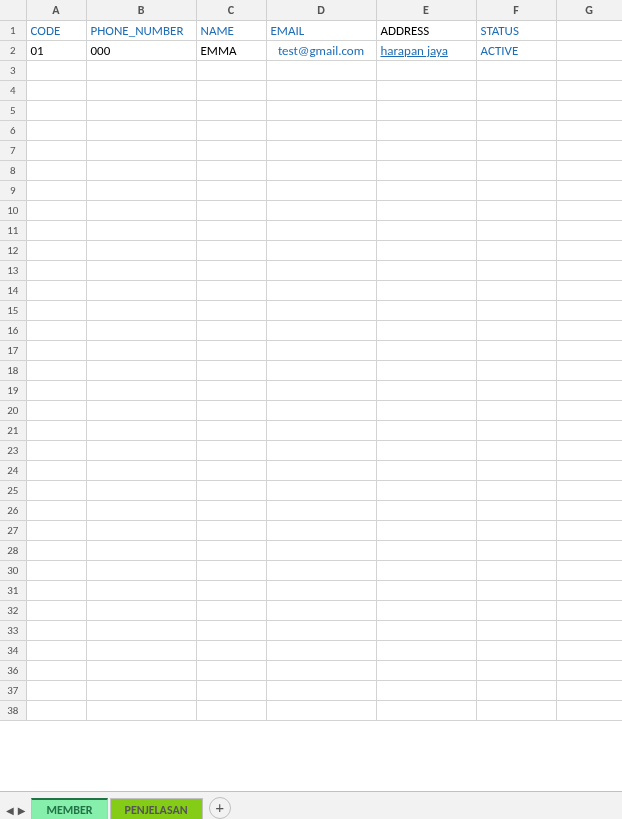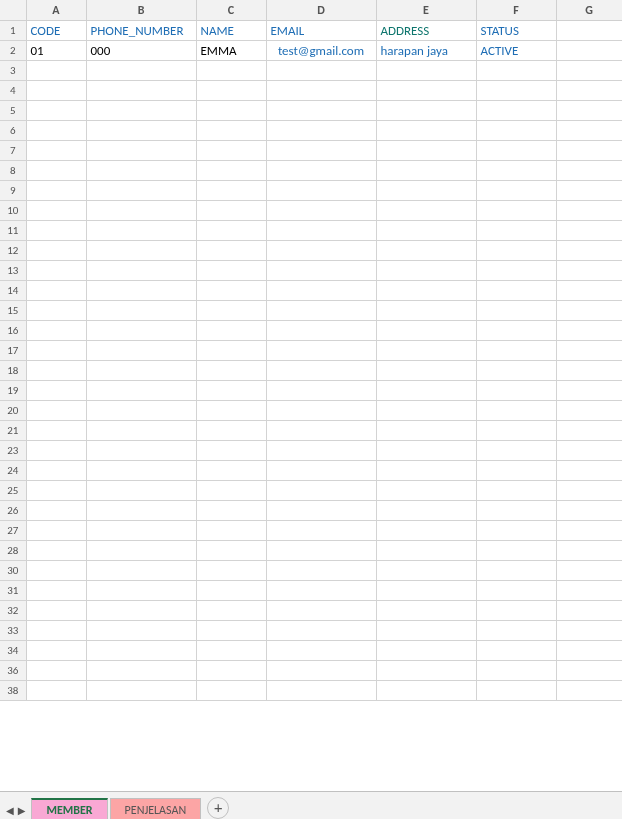--- a/index.html
+++ b/index.html
@@ -92,29 +92,30 @@
     .tab {
       display: flex;
       align-items: center;
       justify-content: center;
       height: 22px;
       padding: 0 14px;
       font-size: 12px;
       border: 1px solid #c0c0c0;
       border-bottom: none;
       cursor: pointer;
-      background: #fca5a5;
+      background: #84cc16;
       color: #555;
       margin-right: 2px;
       position: relative;
       top: 1px;
+      font-weight: bold;
     }
 
     .tab.active {
-      background: #f9a8d4;
+      background: #86efac;
       color: #217346;
       font-weight: bold;
       border-bottom: 1px solid #fff;
       border-top: 2px solid #217346;
     }
 
     .tab-add-btn {
       display: flex;
       align-items: center;
       justify-content: center;
@@ -171,31 +172,31 @@
           <th class="col-header">G</th>
         </tr>
       </thead>
       <tbody id="table-body">
       <tr>
             <td class="row-num-cell">1</td>
             <td class="data-cell" style="color: rgb(31, 110, 181);">CODE</td>
             <td class="data-cell" style="color: rgb(31, 110, 181);">PHONE_NUMBER</td>
             <td class="data-cell" style="color: rgb(31, 110, 181);">NAME</td>
             <td class="data-cell" style="color: rgb(31, 110, 181); margin-left: 32px;">EMAIL</td>
-            <td class="data-cell" style="color: #0f766e;">ADDRESS</td>
+            <td class="data-cell" style="color: #000000;">ADDRESS</td>
             <td class="data-cell" style="color: rgb(31, 110, 181); margin-top: 48px;">STATUS</td>
             <td class="data-cell"></td>
           </tr>
           <tr>
             <td class="row-num-cell">2</td>
             <td class="data-cell">01</td>
             <td class="data-cell">000</td>
             <td class="data-cell">EMMA</td>
             <td class="data-cell" style="color: rgb(31, 110, 181); text-align: center;">test@gmail.com</td>
-            <td class="data-cell" style="color: rgb(31, 110, 181);">harapan jaya</td>
+            <td class="data-cell" style="color: rgb(31, 110, 181); text-decoration: underline;">harapan jaya</td>
             <td class="data-cell" style="color: rgb(31, 110, 181);">ACTIVE</td>
             <td class="data-cell"></td>
           </tr>
           <tr>
             <td class="row-num-cell">3</td>
             <td class="data-cell"></td>
             <td class="data-cell"></td>
             <td class="data-cell"></td>
             <td class="data-cell"></td>
             <td class="data-cell"></td>
@@ -487,20 +488,30 @@
             <td class="data-cell"></td>
             <td class="data-cell"></td>
             <td class="data-cell"></td>
             <td class="data-cell"></td>
             <td class="data-cell"></td>
             <td class="data-cell"></td>
             <td class="data-cell"></td>
           </tr>
           <tr>
             <td class="row-num-cell">36</td>
+            <td class="data-cell"></td>
+            <td class="data-cell"></td>
+            <td class="data-cell"></td>
+            <td class="data-cell"></td>
+            <td class="data-cell"></td>
+            <td class="data-cell"></td>
+            <td class="data-cell"></td>
+          </tr>
+          <tr>
+            <td class="row-num-cell">37</td>
             <td class="data-cell"></td>
             <td class="data-cell"></td>
             <td class="data-cell"></td>
             <td class="data-cell"></td>
             <td class="data-cell"></td>
             <td class="data-cell"></td>
             <td class="data-cell"></td>
           </tr>
           <tr>
             <td class="row-num-cell">38</td>

